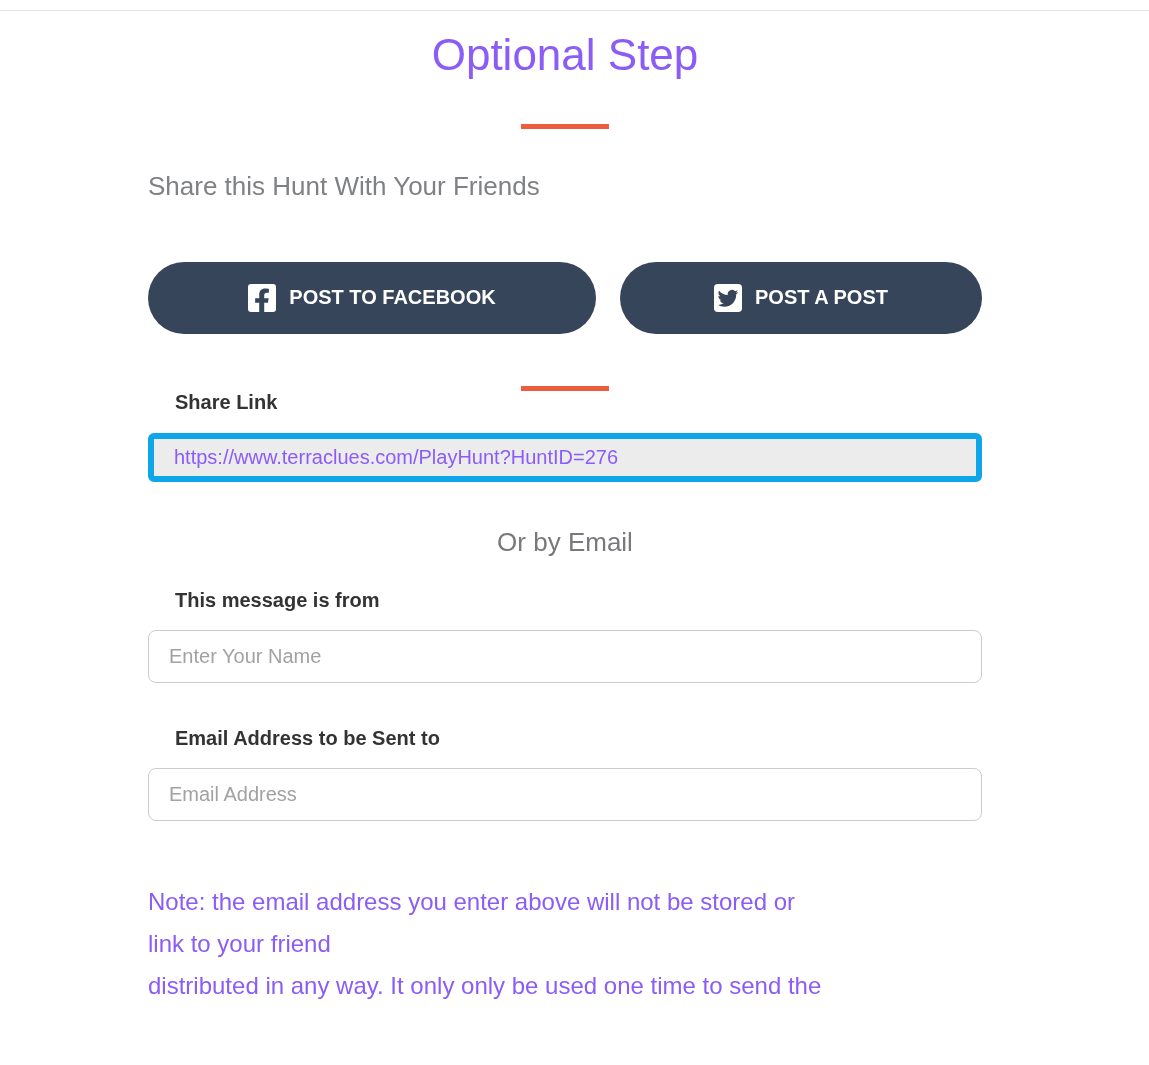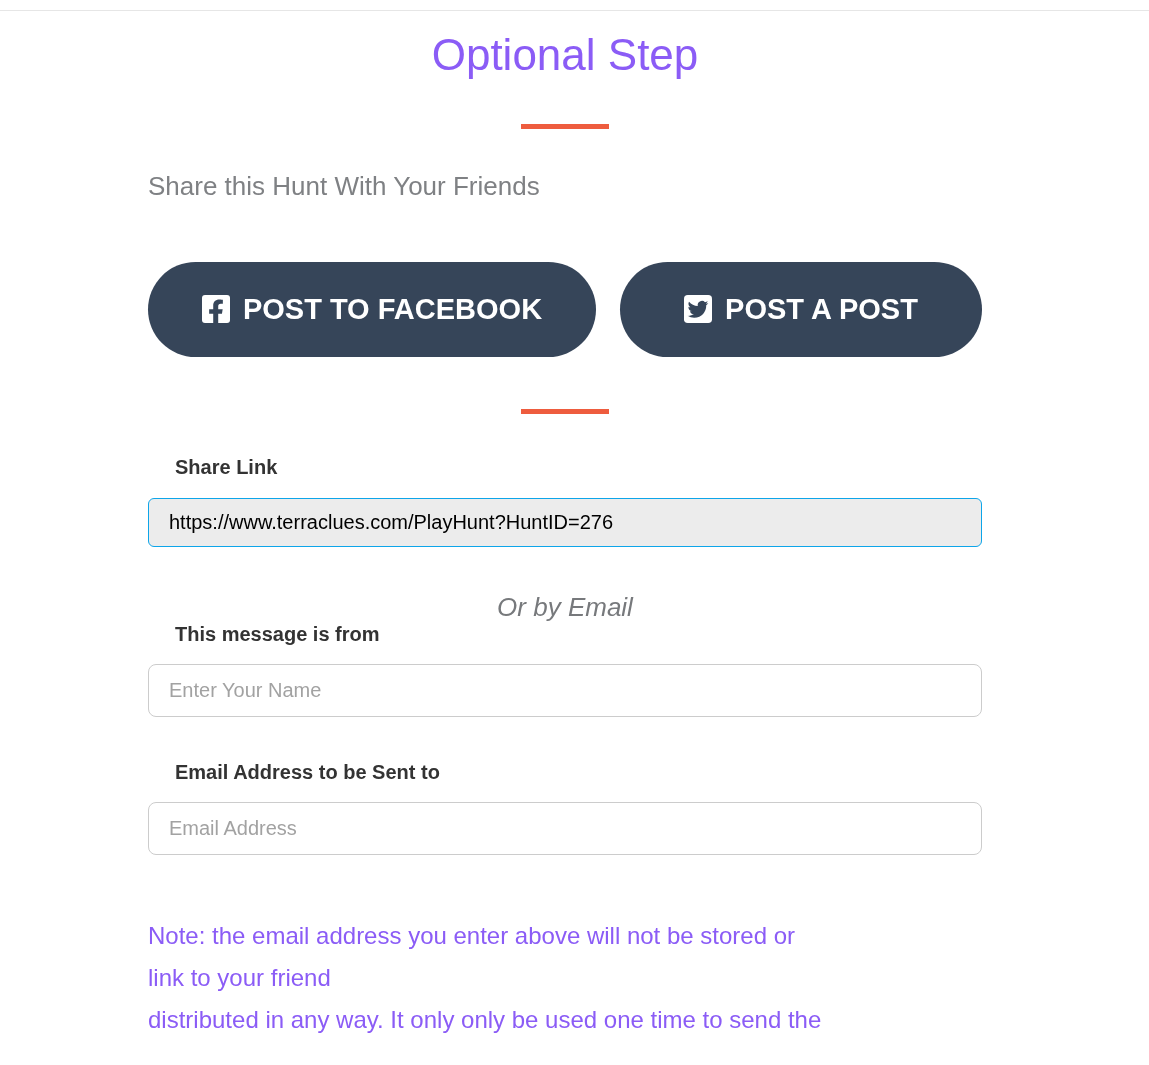--- a/index.html
+++ b/index.html
@@ -41,69 +41,68 @@
     font-size: 26px;
     line-height: 1.2;
     color: #7f8184;
   }
   .social-row {
     display: flex;
     justify-content: space-between;
     margin-top: 59px;
   }
   .social-btn {
-    height: 95px;
+    height: 72px;
     border: none;
     border-radius: 48px;
     background: #364559;
     color: #ffffff;
     font-family: inherit;
-    font-size: 29px;
+    font-size: 20px;
     font-weight: bold;
     display: flex;
     align-items: center;
     justify-content: center;
     gap: 13px;
     cursor: pointer;
     padding: 0;
   }
   .social-btn.fb { width: 448px; }
   .social-btn.tw { width: 362px; }
   .social-icon { display: inline-flex; align-items: center; }
   .divider-2 { margin-top: 52px; }
   .field-label {
     display: block;
     margin-left: 27px;
     font-size: 20px;
     font-weight: bold;
     color: #333333;
   }
-  .label-share { margin-top: 42px; }
-  .label-from  { }
+  .label-share { }
+  .label-from  { margin-top: 31px; }
   .label-email { margin-top: 44px; }
   .share-input {
     display: block;
     width: 834px;
     height: 49px;
     margin-top: 19px;
     background: #ececec;
-    border: 1px solid #0ea5e9;
+    border: 6px solid #0ea5e9;
     border-radius: 6px;
     padding: 0 20px;
     font-family: inherit;
     font-size: 20px;
-    color: #000000;
+    color: #8b5cf6;
   }
   .or-email {
     margin: 45px 0 0 0;
     font-size: 26px;
     line-height: 1.2;
     color: #77797c;
     text-align: center;
-    font-style: italic;
   }
   .text-input {
     display: block;
     width: 834px;
     height: 53px;
     margin-top: 18px;
     background: #ffffff;
     border: 1px solid #cccccc;
     border-radius: 8px;
     padding: 7px 20px;

